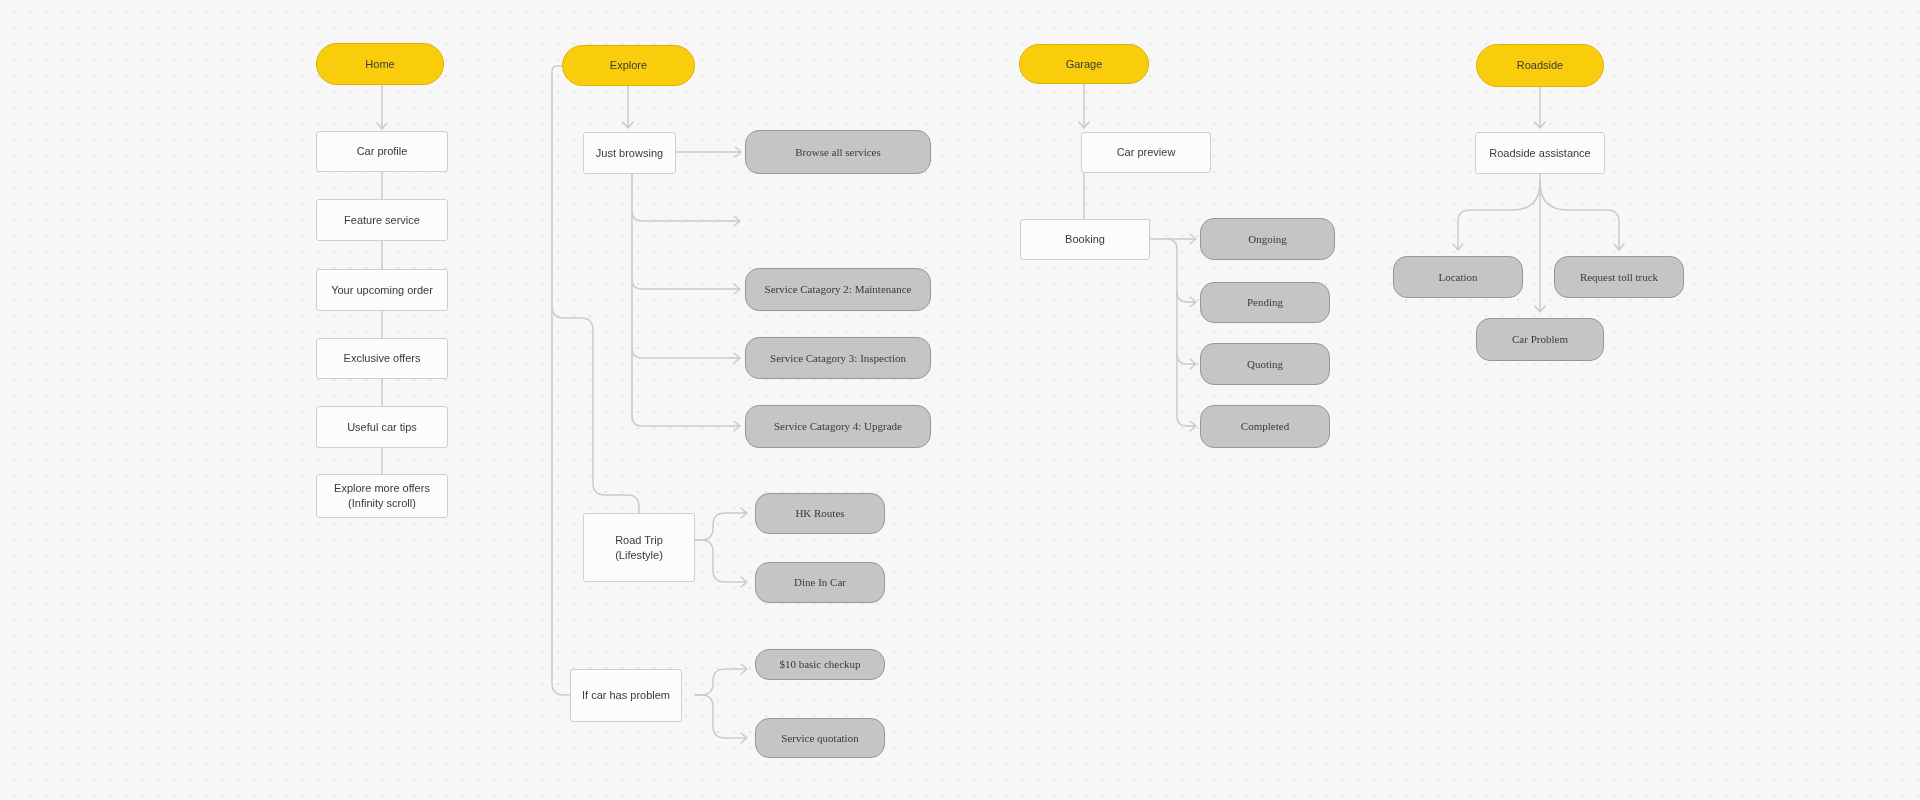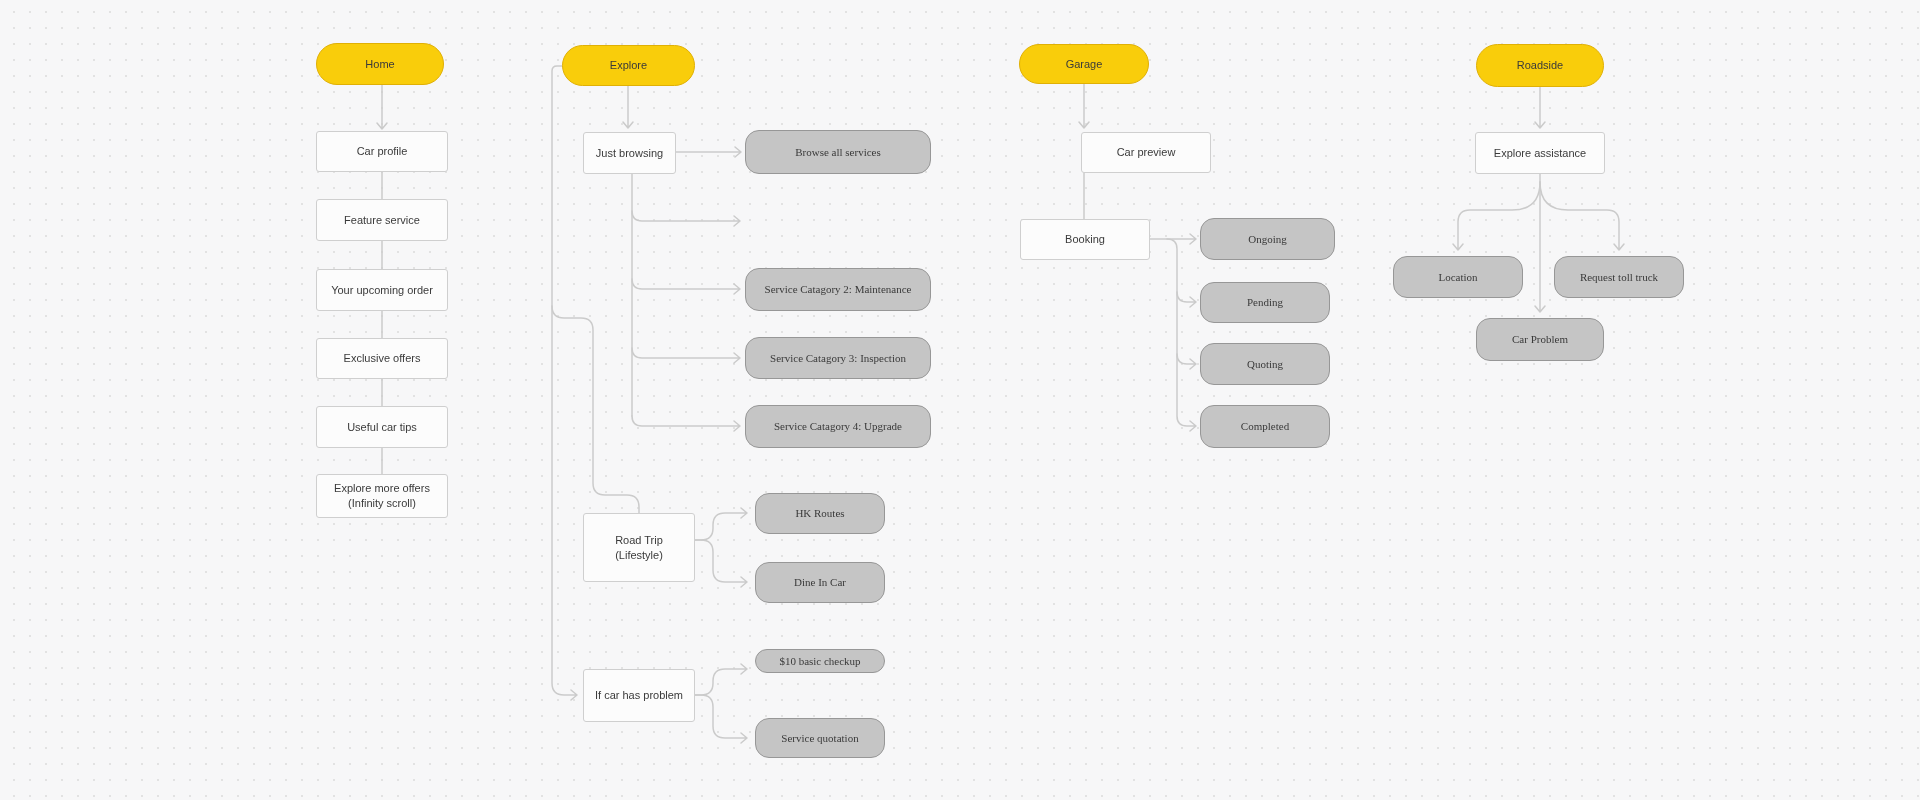--- a/index.html
+++ b/index.html
@@ -129,31 +129,31 @@
 
   <div class="node pill" style="left:562px;top:45px;width:133px;height:41px;">Explore</div>
   <div class="node light" style="left:583px;top:132px;width:93px;height:42px;">Just browsing</div>
   <div class="node gray" style="left:745px;top:130px;width:186px;height:44px;">Browse all services</div>
   <div class="node gray" style="left:745px;top:268px;width:186px;height:43px;">Service Catagory 2: Maintenance</div>
   <div class="node gray" style="left:745px;top:337px;width:186px;height:42px;">Service Catagory 3: Inspection</div>
   <div class="node gray" style="left:745px;top:405px;width:186px;height:43px;">Service Catagory 4: Upgrade</div>
   <div class="node light" style="left:583px;top:513px;width:112px;height:69px;">Road Trip (Lifestyle)</div>
   <div class="node gray" style="left:755px;top:493px;width:130px;height:41px;">HK Routes</div>
   <div class="node gray" style="left:755px;top:562px;width:130px;height:41px;">Dine In Car</div>
-  <div class="node light" style="left:583px;top:669px;width:112px;height:53px;">If car has problem</div>
-  <div class="node gray" style="left:755px;top:649px;width:130px;height:24px;">$10 basic checkup</div>
+  <div class="node light" style="left:570px;top:669px;width:112px;height:53px;">If car has problem</div>
+  <div class="node gray" style="left:755px;top:649px;width:130px;height:31px;">$10 basic checkup</div>
   <div class="node gray" style="left:755px;top:718px;width:130px;height:40px;">Service quotation</div>
 
   <div class="node pill" style="left:1019px;top:44px;width:130px;height:40px;">Garage</div>
   <div class="node light" style="left:1081px;top:132px;width:130px;height:41px;">Car preview</div>
   <div class="node light" style="left:1020px;top:219px;width:130px;height:41px;">Booking</div>
   <div class="node gray" style="left:1200px;top:218px;width:135px;height:42px;">Ongoing</div>
   <div class="node gray" style="left:1200px;top:282px;width:130px;height:41px;">Pending</div>
   <div class="node gray" style="left:1200px;top:343px;width:130px;height:42px;">Quoting</div>
   <div class="node gray" style="left:1200px;top:405px;width:130px;height:43px;">Completed</div>
 
   <div class="node pill" style="left:1476px;top:44px;width:128px;height:43px;">Roadside</div>
-  <div class="node light" style="left:1475px;top:132px;width:130px;height:42px;">Explore assistance</div>
+  <div class="node light" style="left:1475px;top:132px;width:130px;height:42px;">Roadside assistance</div>
   <div class="node gray" style="left:1393px;top:256px;width:130px;height:42px;">Location</div>
   <div class="node gray" style="left:1554px;top:256px;width:130px;height:42px;">Request toll truck</div>
   <div class="node gray" style="left:1476px;top:318px;width:128px;height:43px;">Car Problem</div>
 
 </div>
 
 </body></html>

